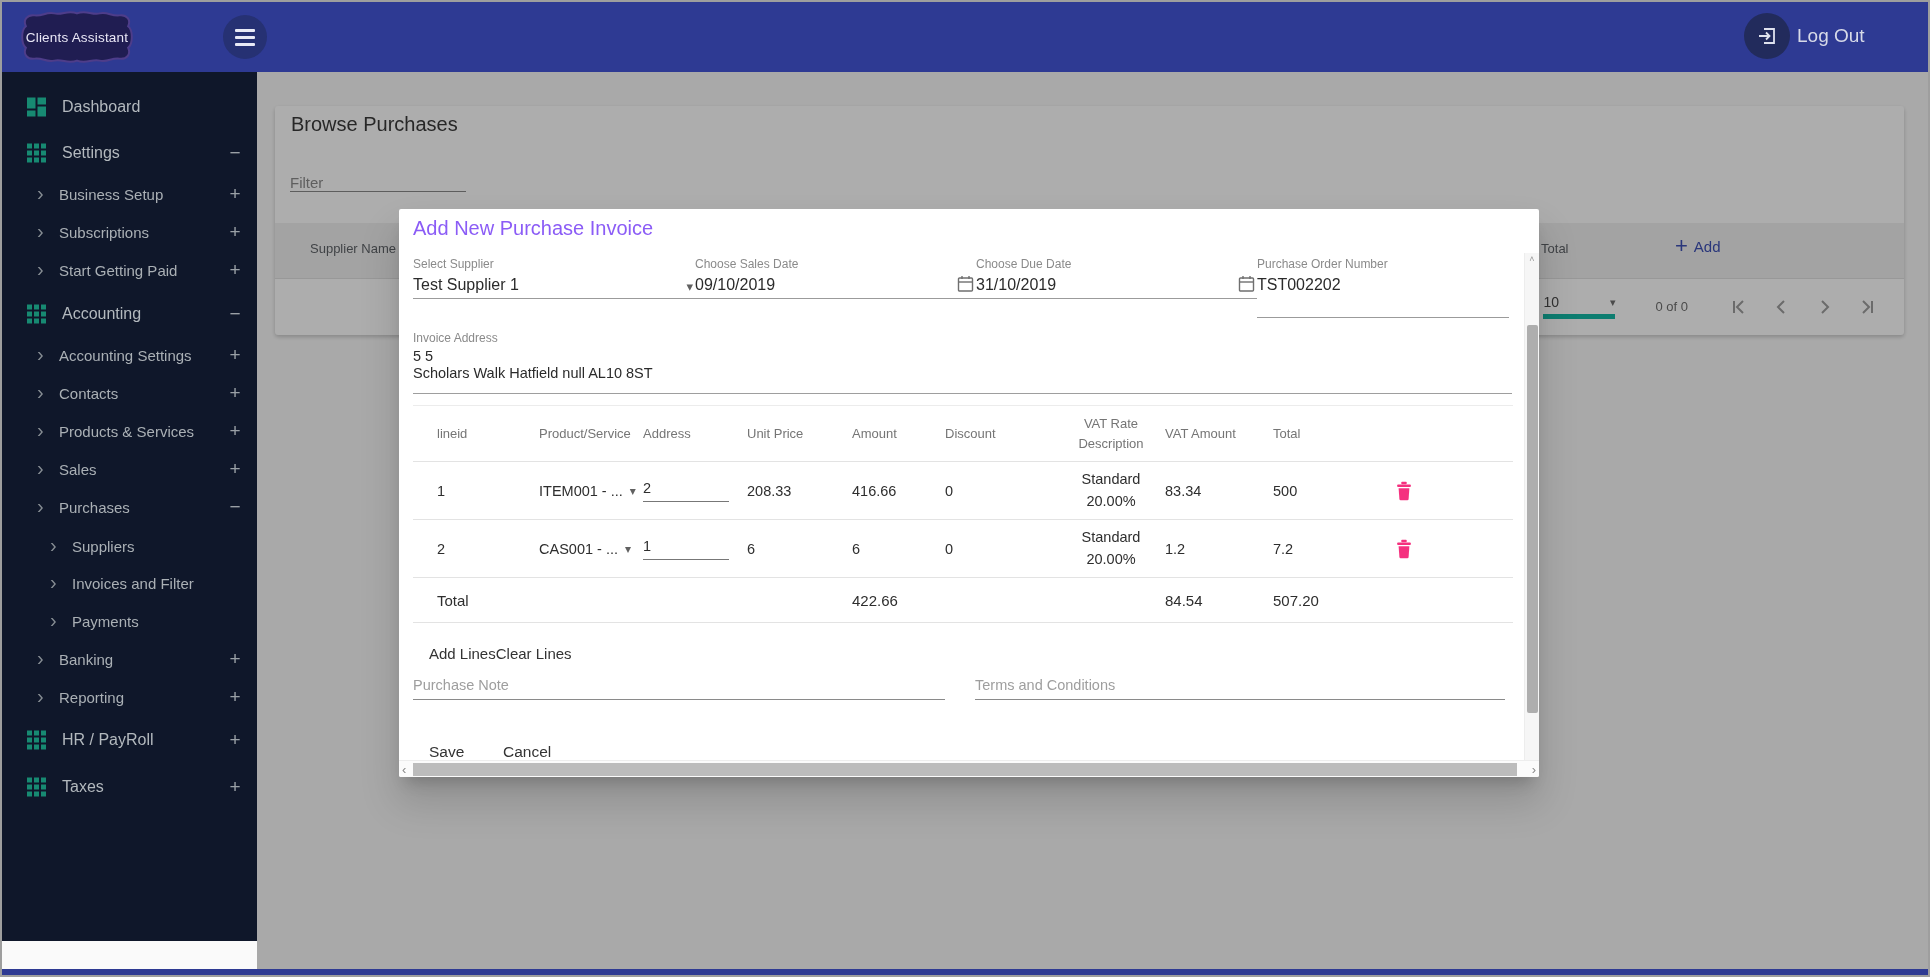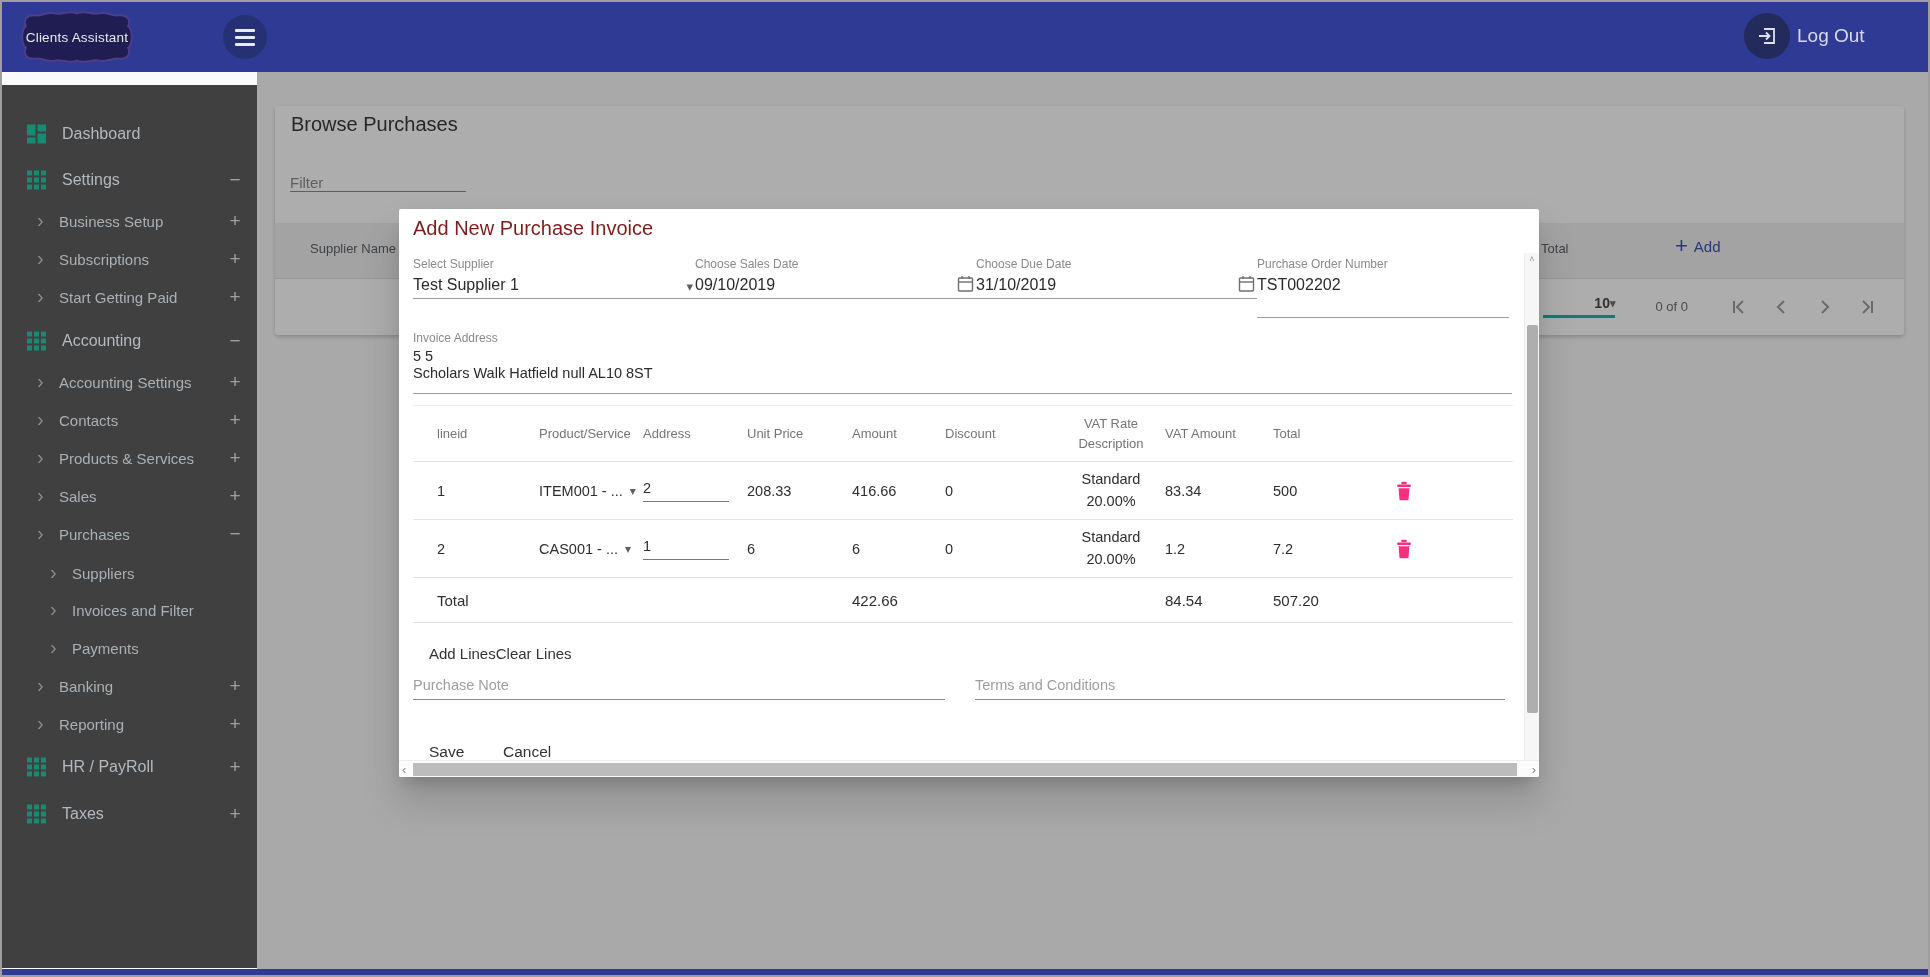--- a/index.html
+++ b/index.html
@@ -13,21 +13,21 @@
   .logo-text{position:absolute;left:0;top:0;width:118px;height:58px;display:flex;align-items:center;justify-content:center;
              color:#e9e7f6;font-size:13.5px;letter-spacing:.2px;}
   .hamburger{position:absolute;left:221px;top:13px;width:44px;height:44px;border-radius:50%;background:#263173;
              display:flex;flex-direction:column;align-items:center;justify-content:center;gap:4px;cursor:pointer;}
   .hamburger i{display:block;width:20px;height:3px;background:#e8eaf6;border-radius:1px;}
   .logout{position:absolute;left:1742px;top:11px;display:flex;align-items:center;gap:7px;cursor:pointer;}
   .logout-circle{width:46px;height:46px;border-radius:50%;background:#222b5c;display:flex;align-items:center;justify-content:center;}
   .logout-label{color:#d7dae8;font-size:19px;}
 
   
-  .sidebar{position:absolute;left:0;top:83px;width:255px;height:883px;background:#404040;z-index:15;}
+  .sidebar{position:absolute;left:0;top:56px;width:255px;height:883px;background:#0f172a;z-index:15;}
   .nav-item{position:absolute;left:0;width:255px;height:32px;display:flex;align-items:center;cursor:pointer;color:#b3b9be;}
   .nav-item .gicon{position:absolute;left:24px;top:50%;transform:translateY(-50%);display:flex;}
   .nav-item .chev{position:absolute;color:#868d93;font-size:20px;line-height:20px;top:50%;transform:translateY(-56%);}
   .nav-item.l0 .lbl{position:absolute;left:60px;font-size:16px;}
   .nav-item.l1 .chev{left:35px;}
   .nav-item.l1 .lbl{position:absolute;left:57px;font-size:15px;color:#aab0b5;}
   .nav-item.l2 .chev{left:48px;}
   .nav-item.l2 .lbl{position:absolute;left:70px;font-size:15px;color:#aab0b5;}
   .nav-item .suffix{position:absolute;left:222px;width:22px;text-align:center;font-size:19px;color:#9aa0a6;}
 
@@ -42,32 +42,32 @@
   .filter-input::placeholder{color:#8d8d8d;}
   .thead-strip{position:absolute;left:0;top:117px;width:100%;height:55px;background:#f1f1f1;}
   .col-supplier{position:absolute;left:35px;top:18px;font-size:13px;color:#5f6368;}
   .col-total{position:absolute;left:1228px;top:18px;font-size:13px;color:#5f6368;}
   .add-btn{position:absolute;left:1400px;top:12px;display:flex;align-items:center;gap:6px;color:#3f51b5;cursor:pointer;}
   .add-btn .plus{font-size:22px;font-weight:300;line-height:22px;}
   .add-btn .add-lbl{font-size:15px;}
   .card-divider{position:absolute;left:0;top:172px;width:100%;height:1px;background:#e0e0e0;}
   .paginator{position:absolute;right:26px;top:172px;height:57px;display:flex;align-items:center;color:#6f6f6f;}
   .pp-label{font-size:13px;margin-right:14px;}
-  .pp-size{display:flex;align-items:center;justify-content:flex-end;width:72px;border-bottom:3px solid #14b8a6;
-           padding-bottom:4px;margin-right:40px;cursor:pointer;font-weight:bold;}
+  .pp-size{display:flex;align-items:center;justify-content:space-between;width:72px;border-bottom:5px solid #14b8a6;
+           padding-bottom:4px;margin-right:40px;cursor:pointer;}
   .pp-size .val{font-size:14px;color:#4a4a4a;}
   .pp-size .dd{font-size:11px;color:#6f6f6f;}
   .pp-range{font-size:13px;margin-right:40px;}
   .pg-btn{width:24px;height:24px;margin-right:18px;cursor:pointer;display:flex;align-items:center;justify-content:center;}
   .pg-btn:last-child{margin-right:0;}
 
   
   .modal{position:absolute;left:397px;top:207px;width:1140px;height:568px;background:#ffffff;z-index:10;border-radius:2px;
          box-shadow:0 11px 15px -7px rgba(0,0,0,.2),0 24px 38px 3px rgba(0,0,0,.14);overflow:hidden;}
-  .modal-title{position:absolute;left:14px;top:8px;font-size:20px;color:#7f1d1d;}
+  .modal-title{position:absolute;left:14px;top:8px;font-size:20px;color:#8b5cf6;}
   .field{position:absolute;top:48px;height:62px;}
   .field .flabel{font-size:12px;color:#8a8a8a;display:block;}
   .field .fvalue{position:absolute;left:0;top:19px;font-size:16px;color:#2b2b2b;white-space:nowrap;}
   .field .funderline{position:absolute;left:0;top:41px;width:100%;height:1px;background:#9b9b9b;}
   .field .dd-arrow{position:absolute;right:4px;top:22px;font-size:13px;color:#616161;}
   .field .cal{position:absolute;right:2px;top:18px;}
   .f1{left:14px;width:284px;}
   .f2{left:296px;width:281px;}
   .f3{left:577px;width:281px;}
   .f4{left:858px;width:252px;}

